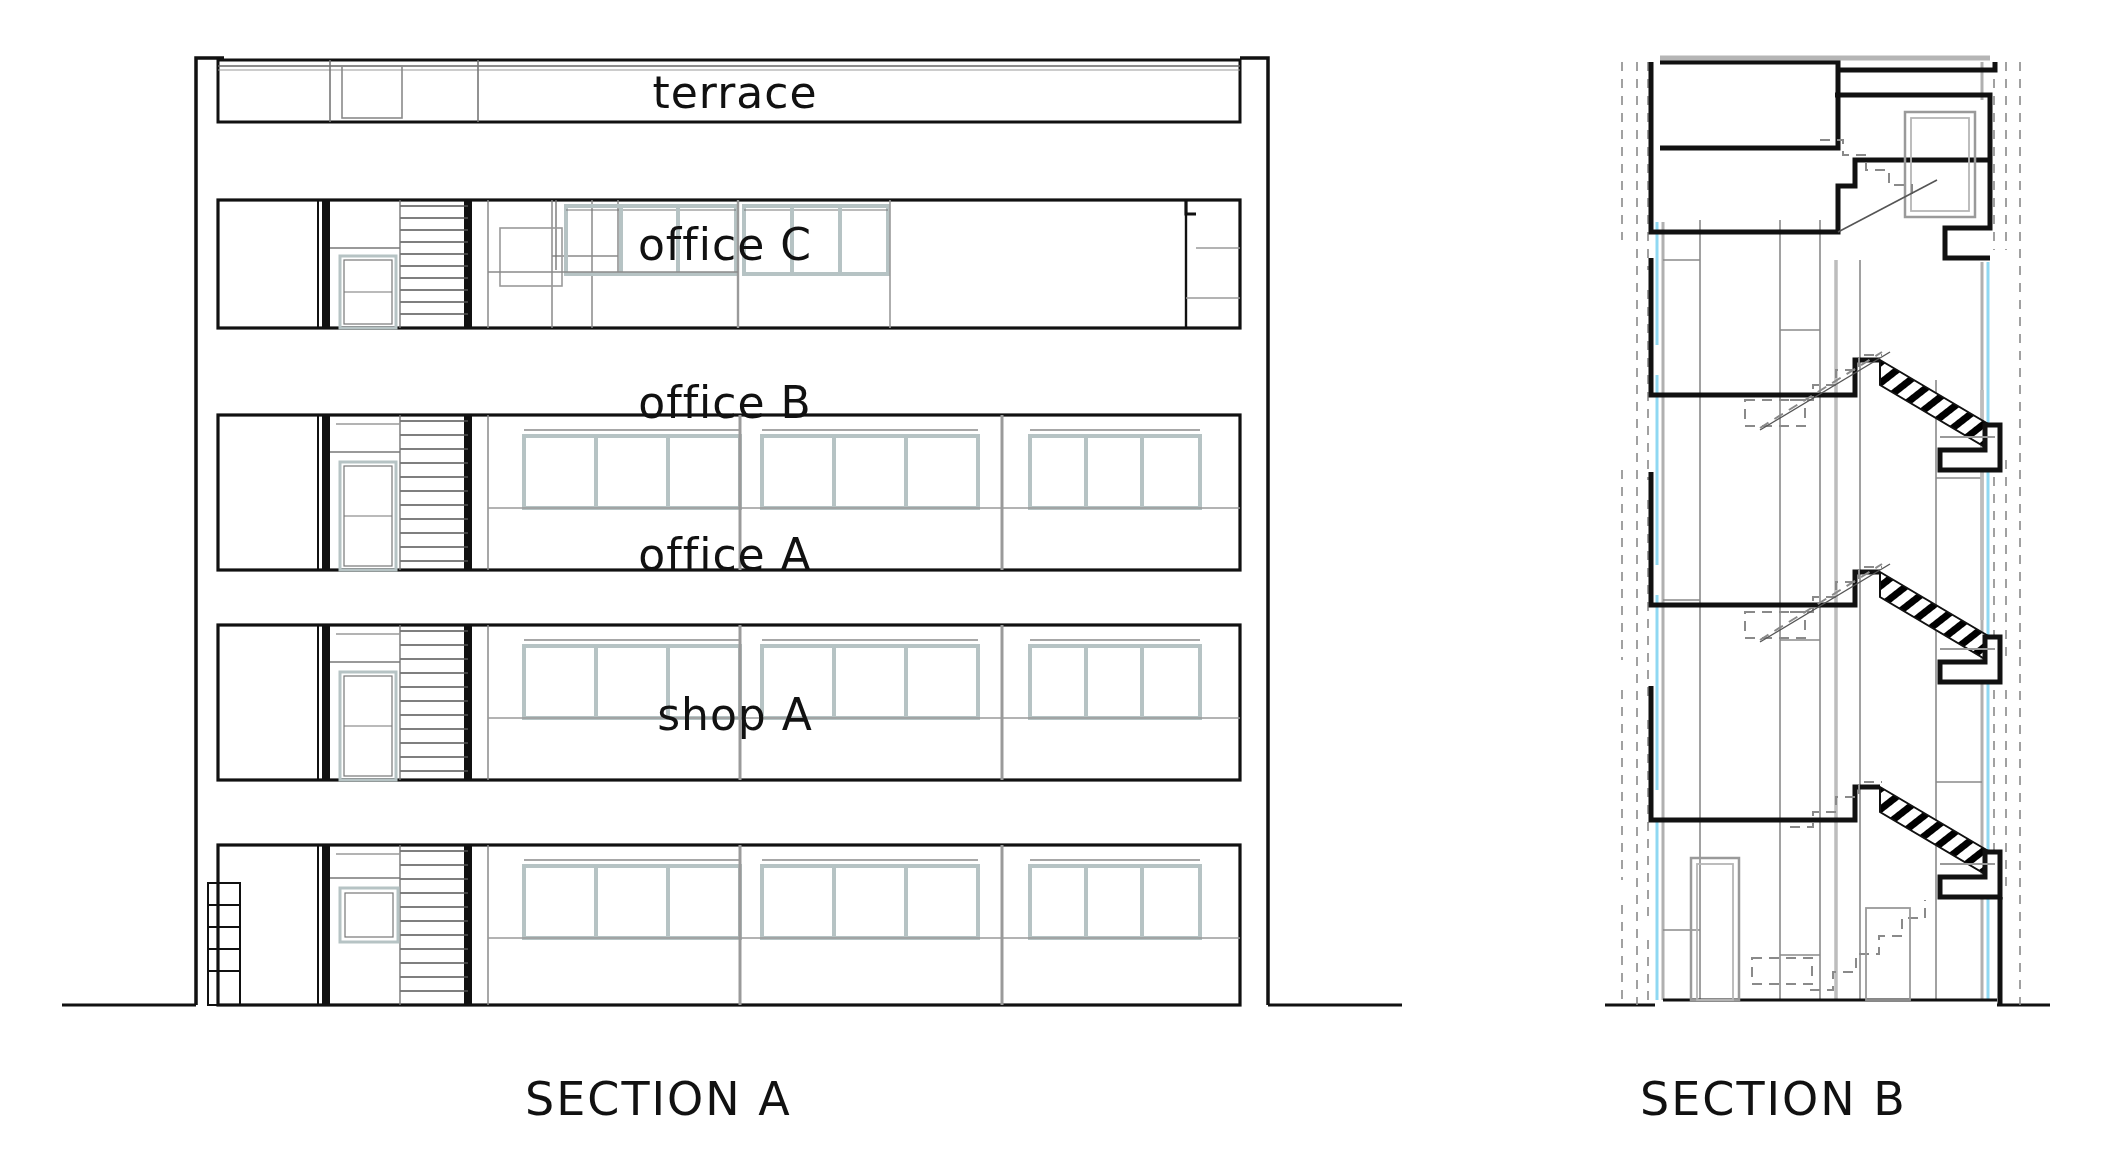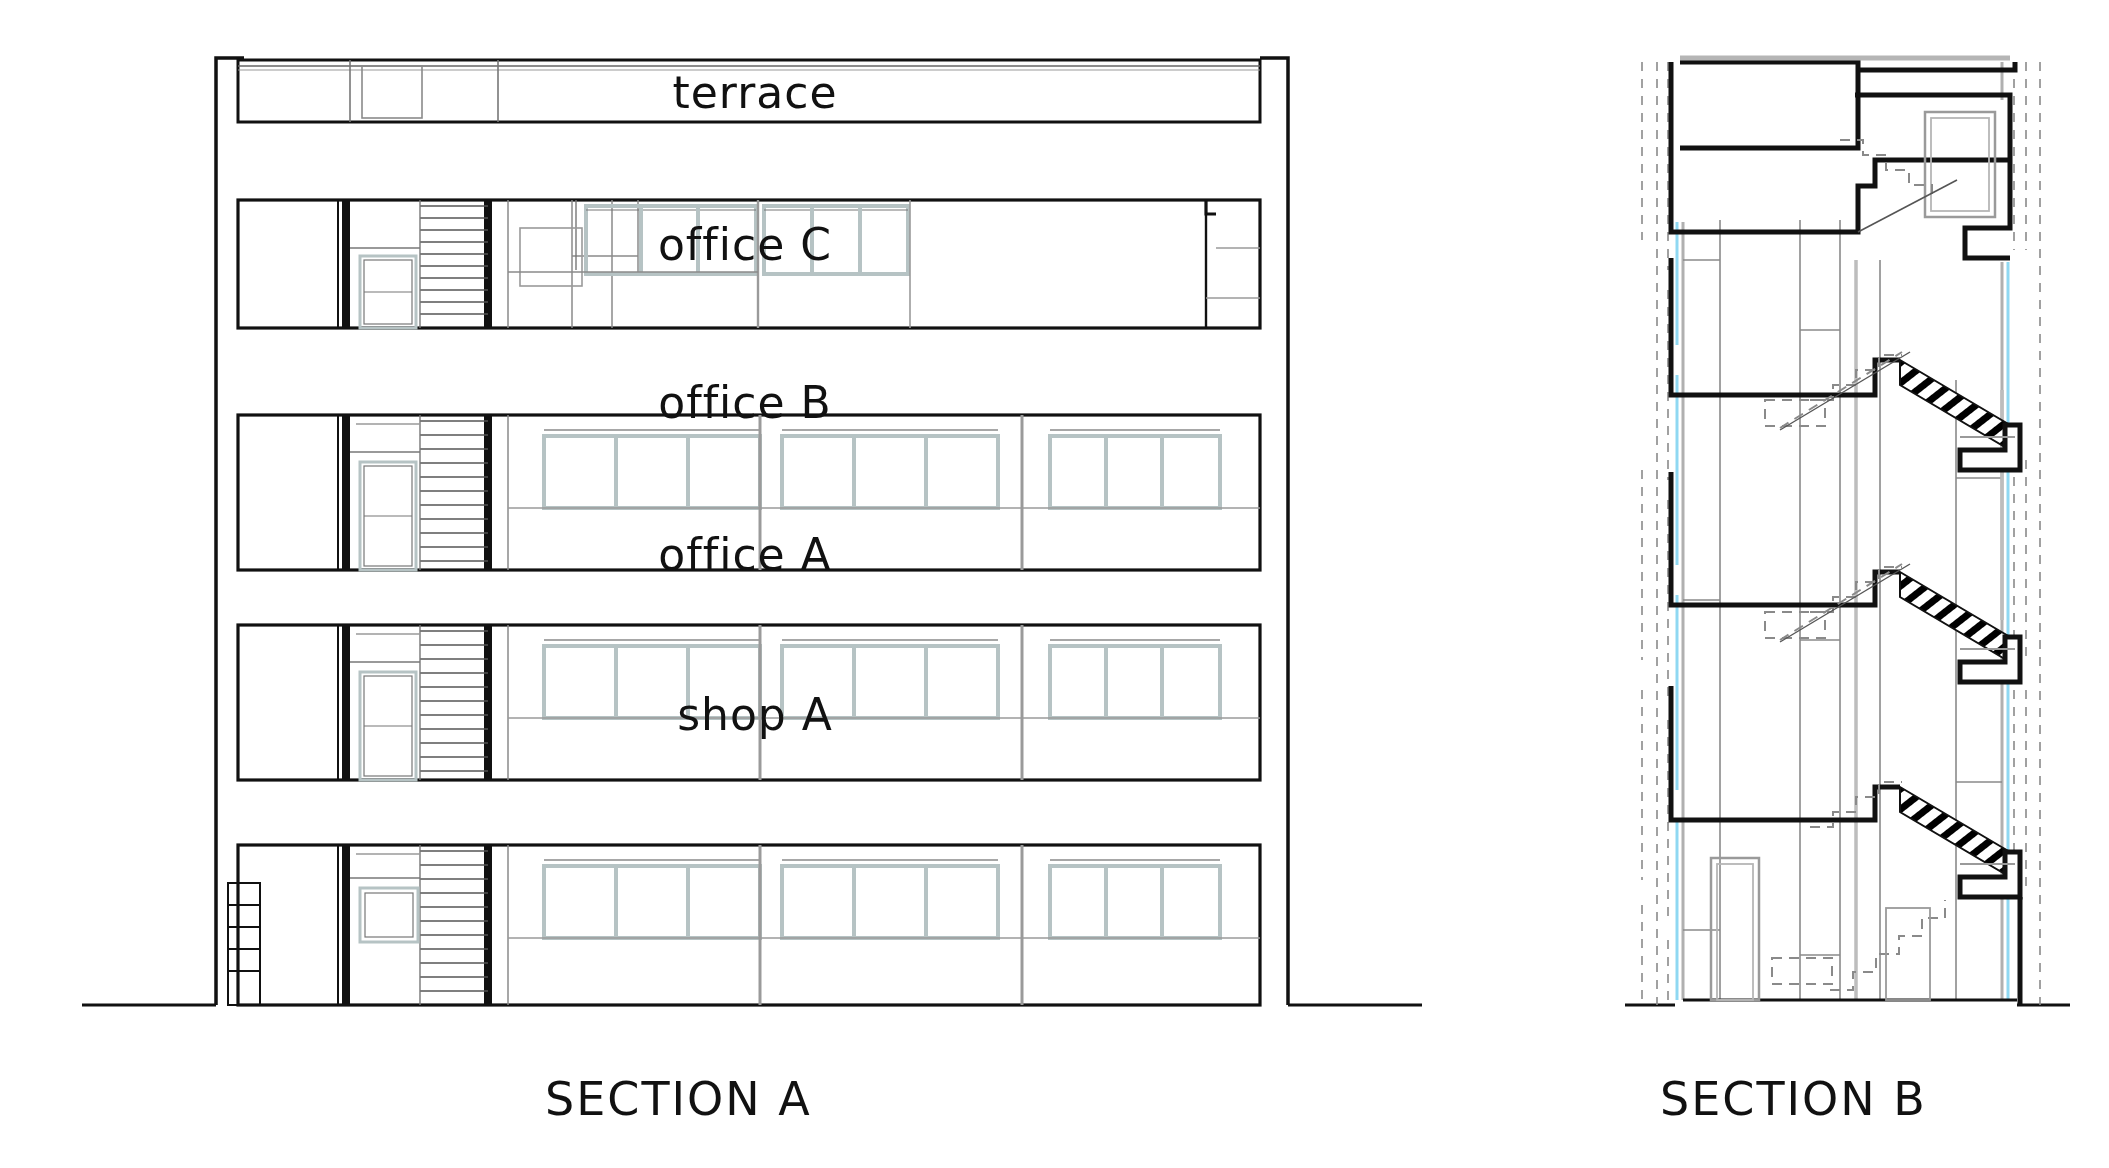--- a/index.html
+++ b/index.html
@@ -1,20 +1,20 @@
 <!DOCTYPE html>
 <html><head>
 <meta charset="utf-8">
 <style>
   html,body{margin:0;padding:0;background:#ffffff;}
   body{
     width:2109px;height:1168px;position:relative;overflow:hidden;
     font-family:"DejaVu Sans", sans-serif;
   }
-  #sheet{position:absolute;inset:0;margin-left:20px;}
+  #sheet{position:absolute;inset:0;}
   svg{display:block;}
   .cap{
     font-family:"DejaVu Sans", sans-serif;
     font-size:46px; letter-spacing:2px; fill:#111111;
   }
   .roomlbl{
     font-family:"DejaVu Sans", sans-serif;
     font-size:44px; letter-spacing:1px; fill:#111111;
   }
 </style>

